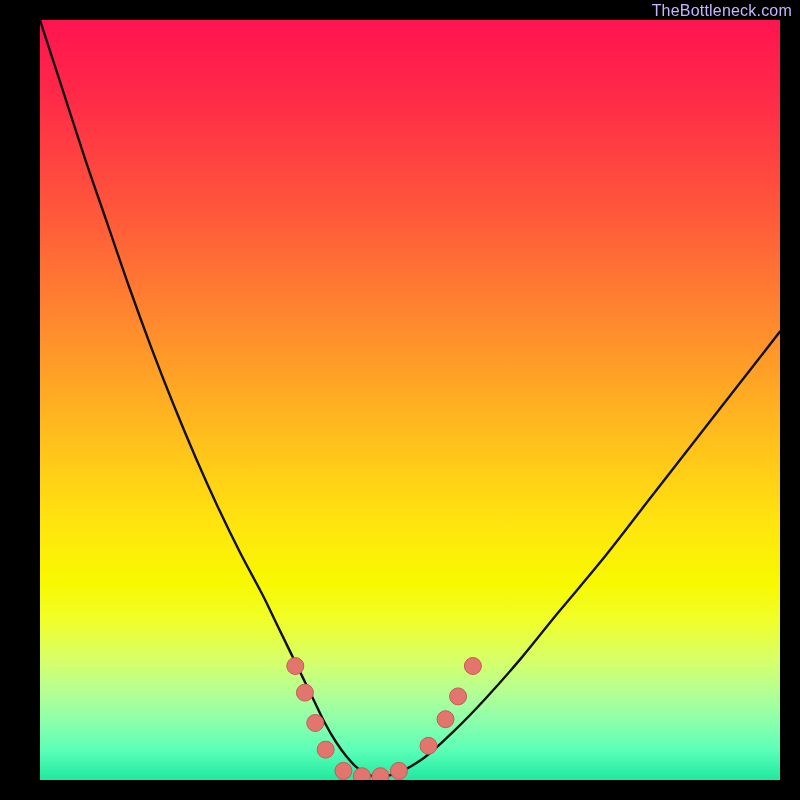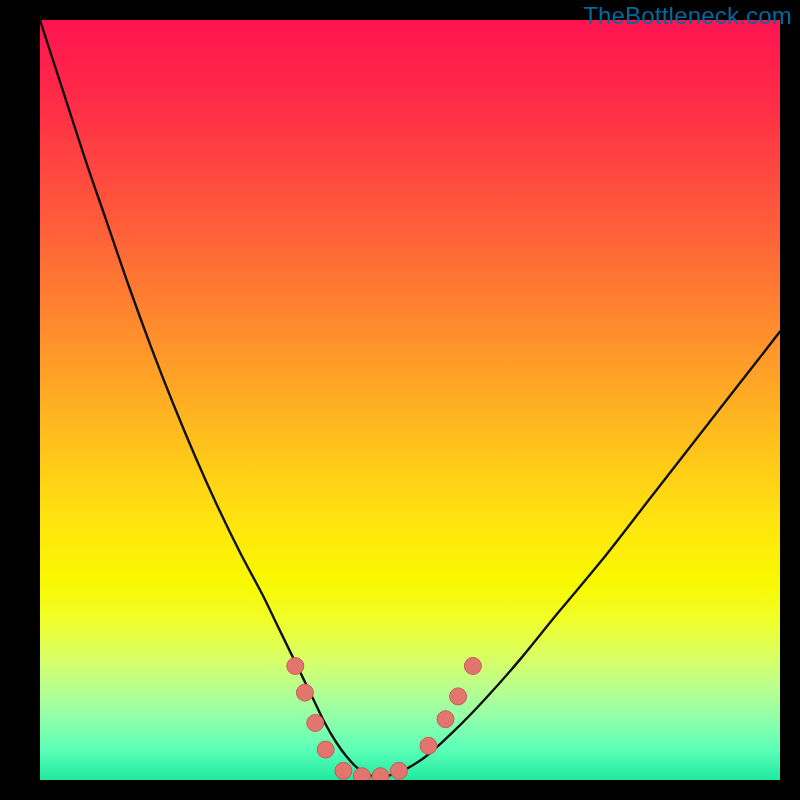--- a/index.html
+++ b/index.html
@@ -38,22 +38,22 @@
       #b8ff90 88%,
       #8fffab 92%,
       #5cffb8 96%,
       #20e9a0 100%
     );
   }
   .watermark {
     position: absolute;
     top: 2px;
     right: 8px;
-    color: #0369a1;
-    font-size: 24px;
+    color: #c4b5fd;
+    font-size: 16px;
     font-weight: 500;
     letter-spacing: 0.2px;
     user-select: none;
   }
   svg.curve {
     position: absolute;
     left: 0;
     top: 0;
     width: 740px;
     height: 760px;

